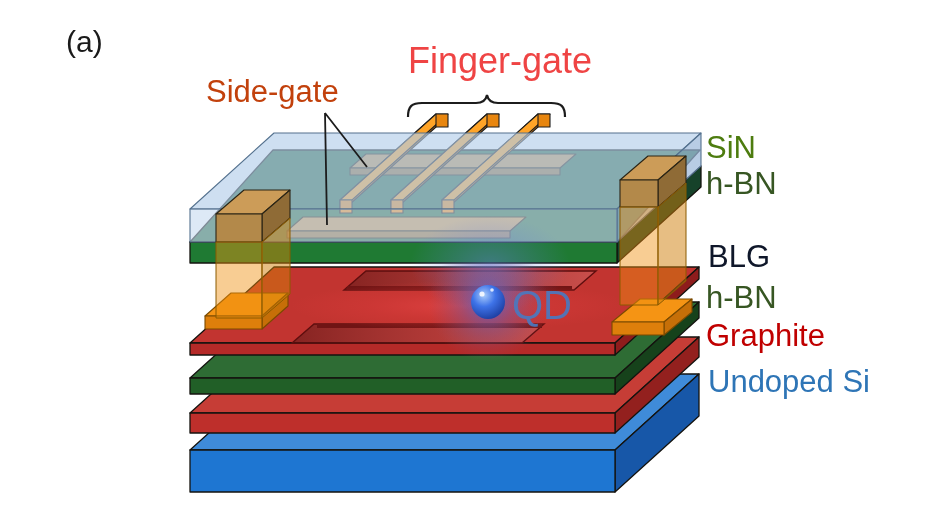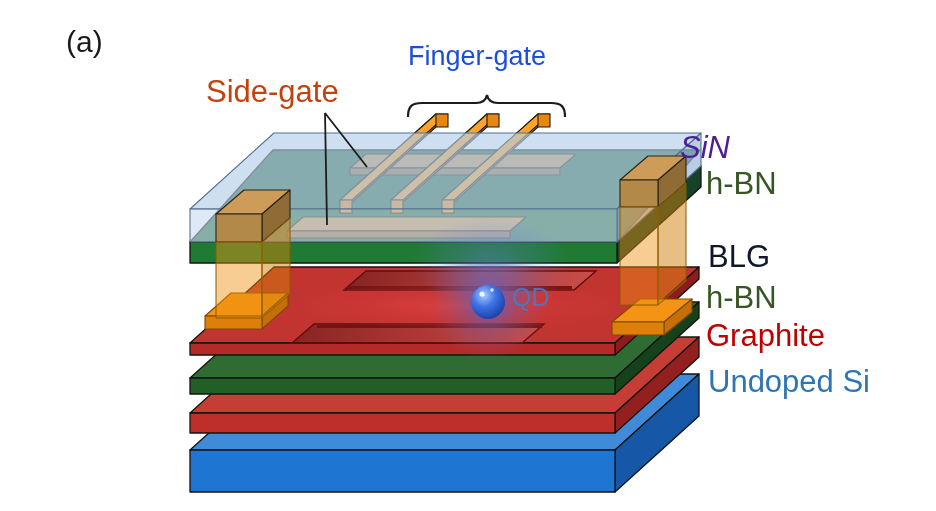--- a/index.html
+++ b/index.html
@@ -4,28 +4,28 @@
 <style>
   html,body { margin:0; padding:0; background:#ffffff; }
   .stage {
     position:relative; width:936px; height:511px; background:#ffffff;
     font-family:"Liberation Sans", sans-serif; overflow:hidden;
   }
   .stage svg { position:absolute; left:0; top:0; }
   .lbl { position:absolute; line-height:1.05; white-space:nowrap; }
   .lbl-panel      { left:66px;  top:26px;  font-size:30px; color:#1a1a1a; }
   .lbl-sidegate   { left:206px; top:76px;  font-size:31px; color:#c2410c; }
-  .lbl-fingergate { left:408px; top:42px;  font-size:27px; color:#1d4ed8; }
-  .lbl-sin        { left:680px; top:132px; font-size:31px; color:#4c1d95;font-style:italic; }
+  .lbl-fingergate { left:408px; top:42px;  font-size:36px; color:#ef4444; }
+  .lbl-sin        { left:706px; top:132px; font-size:31px; color:#4d7c0f; }
   .lbl-hbn-top    { left:706px; top:168px; font-size:31px; color:#375623; }
   .lbl-blg        { left:708px; top:241px; font-size:31px; color:#0f172a; }
   .lbl-hbn-bottom { left:706px; top:282px; font-size:31px; color:#375623; }
   .lbl-graphite   { left:706px; top:320px; font-size:31px; color:#C00000; }
   .lbl-undoped-si { left:708px; top:366px; font-size:31px; color:#2E75B6; }
-  .lbl-qd         { left:512px; top:284px; font-size:25px; color:#4B79C0; opacity:.92; }
+  .lbl-qd         { left:512px; top:284px; font-size:40px; color:#4B79C0; opacity:.92; }
   polygon, line, path, circle, ellipse { shape-rendering:geometricPrecision; }
 </style>
 </head>
 <body>
 
 <div class="stage">
 
 <svg width="936" height="511" viewBox="0 0 936 511">
   <defs>
     <radialGradient id="qdSphere" cx="38%" cy="30%" r="75%">

